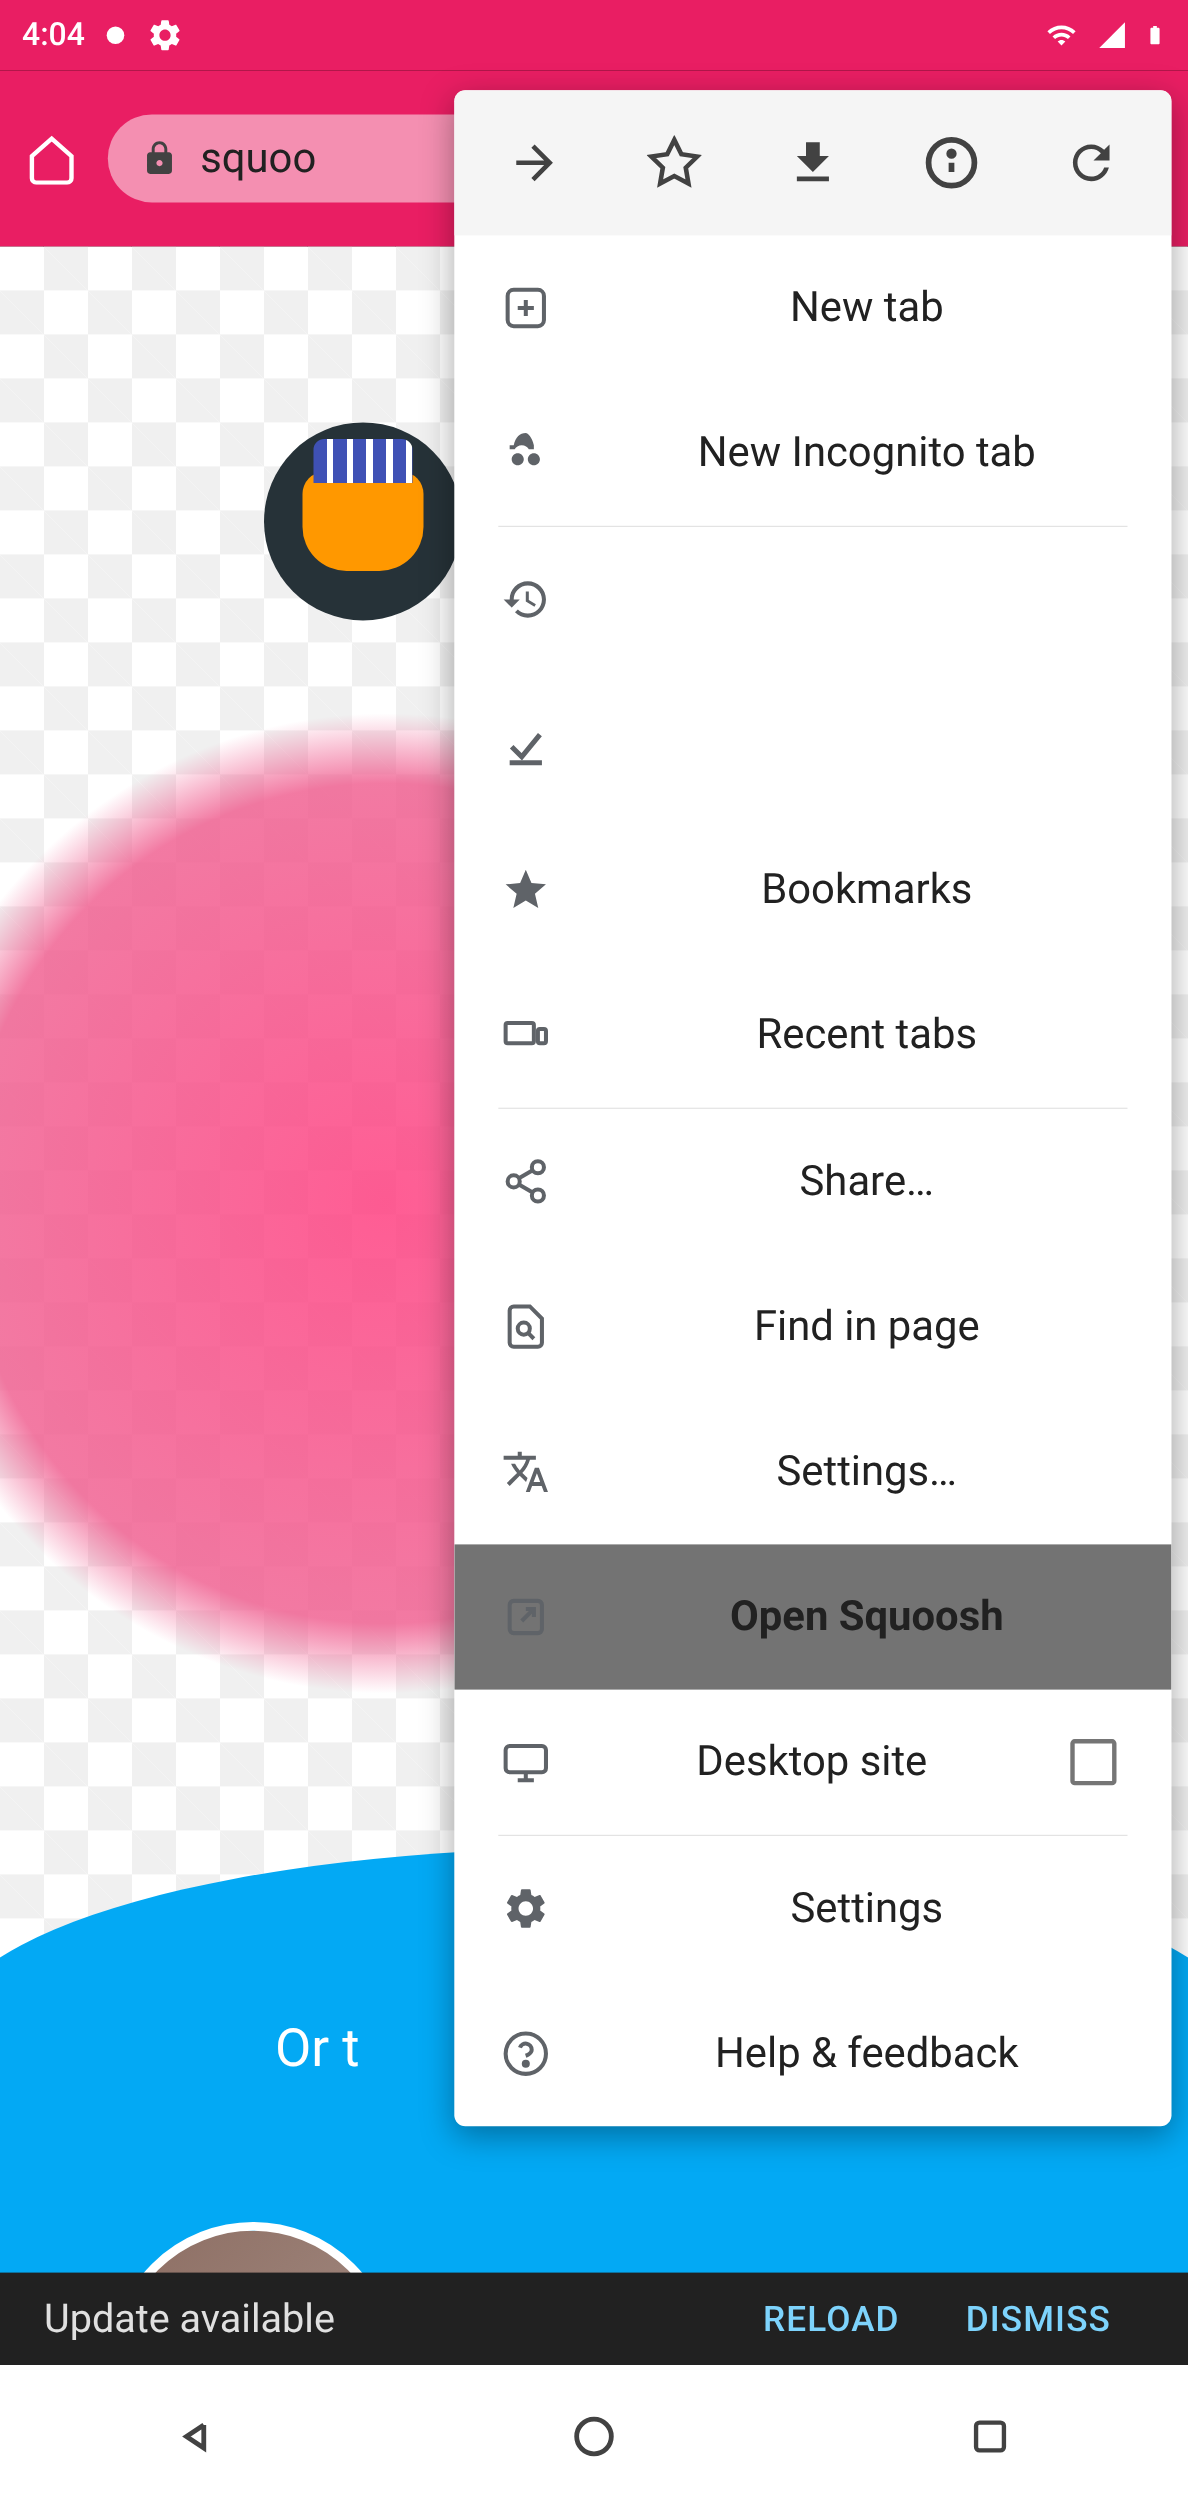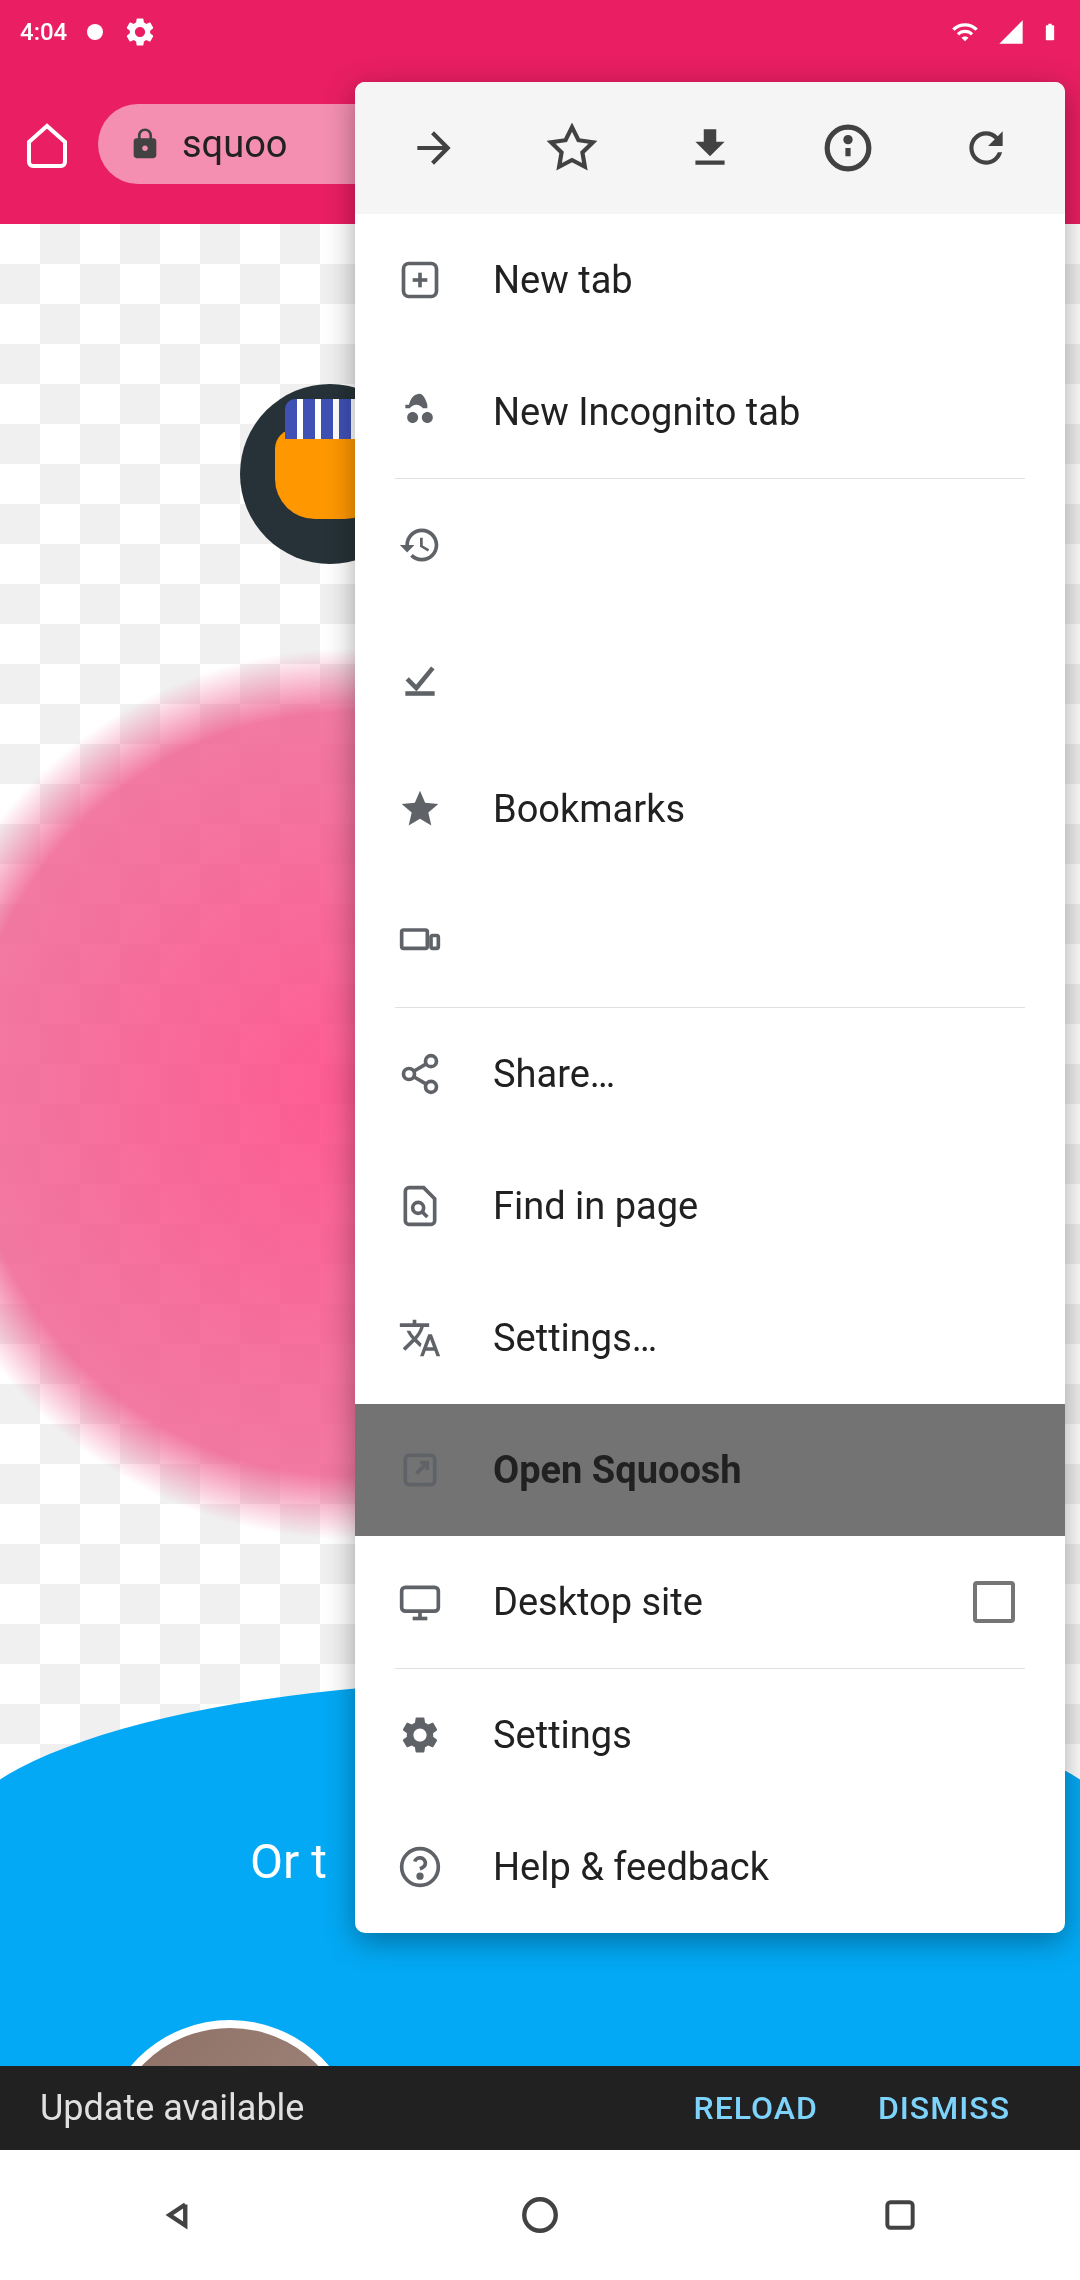--- a/index.html
+++ b/index.html
@@ -14,21 +14,21 @@
     
     
     .status-bar {
       height: 64px;
       background: #e91e63;
       display: flex;
       align-items: center;
       justify-content: space-between;
       padding: 0 20px;
       color: #fff;
-      font-size: 24px;
+      font-size: 29px;
       position: relative;
       z-index: 1;
     }
     .status-left { display: flex; align-items: center; gap: 18px; }
     .status-right { display: flex; align-items: center; gap: 14px; }
     .status-time { font-weight: 500; }
     
     
     .browser-toolbar {
       height: 160px;
@@ -120,26 +120,27 @@
       background: linear-gradient(135deg, #8d6e63, #a1887f);
       border-radius: 130px 130px 0 0;
       border: 8px solid #fff;
     }
     
     
     .menu {
       position: absolute;
       top: 82px;
       right: 15px;
-      width: 710px;
+      width: 652px;
       background: #fff;
       border-radius: 10px;
       box-shadow: 0 8px 30px rgba(0,0,0,0.35);
       z-index: 100;
       overflow: hidden;
+      text-align: center;
     }
     .menu-icon-row {
       height: 132px;
       display: flex;
       align-items: center;
       justify-content: space-around;
       background: #f5f5f5;
       padding: 0 10px;
     }
     .menu-icon-row .icon-btn {
@@ -360,20 +361,21 @@
       <span class="mi-label">Bookmarks</span>
     </div>
 
     <div class="menu-item">
       <span class="mi-icon">
         <svg width="44" height="44" viewBox="0 0 24 24" fill="none" stroke="#5f6368" stroke-width="2">
             <rect x="2" y="6" width="14" height="10" rx="1"></rect>
             <rect x="18" y="9" width="4" height="7" rx="1"></rect>
           </svg>
       </span>
+      <span class="mi-label">Recent tabs</span>
     </div>
 
     <div class="divider"></div>
 
     <div class="menu-item">
       <span class="mi-icon">
         <svg width="44" height="44" viewBox="0 0 24 24" fill="none" stroke="#5f6368" stroke-width="2">
             <circle cx="18" cy="5" r="3"></circle>
             <circle cx="6" cy="12" r="3"></circle>
             <circle cx="18" cy="19" r="3"></circle>

